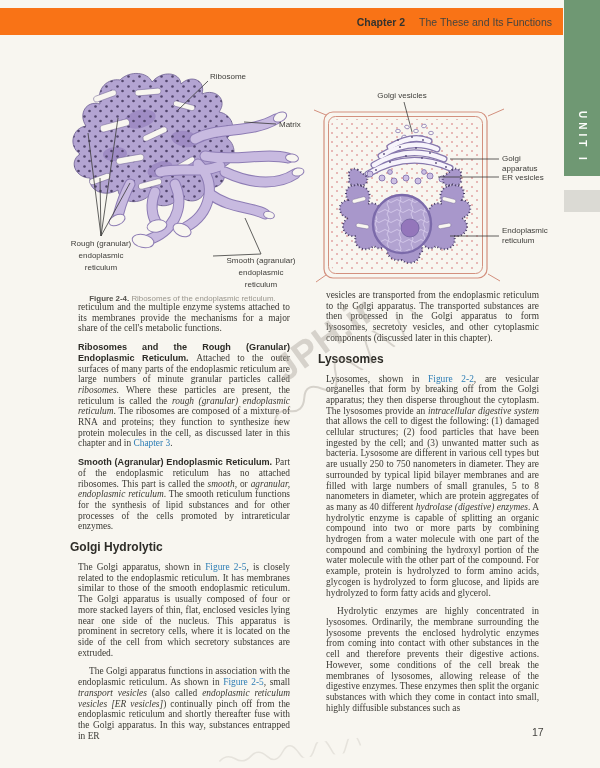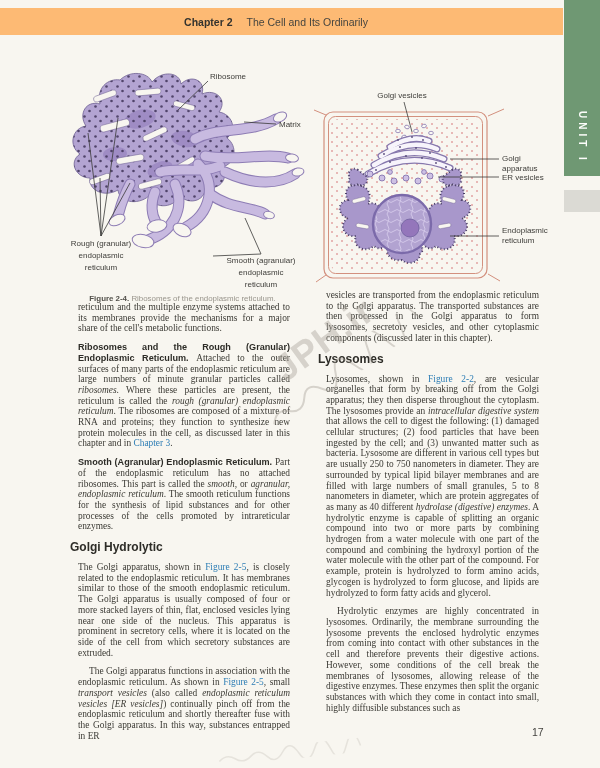--- a/index.html
+++ b/index.html
@@ -7,21 +7,21 @@
   body {
     width:600px; height:768px; position:relative; overflow:hidden;
     background:#f8f6f0;
     font-family:"Liberation Serif", serif;
   }
   .page { position:absolute; inset:0; }
 
   
   .header-band {
     position:absolute; left:0; top:8px; width:563px; height:27px;
-    background:#fdba74; display:flex; align-items:center; justify-content:center;
+    background:#f97316; display:flex; align-items:center; justify-content:flex-end;
     padding-right:11px; font-family:"Liberation Sans", sans-serif; font-size:10.5px;
   }
   .chapter-label { font-weight:bold; color:#34332e; }
   .chapter-title { color:#46453f; margin-left:14px; }
 
   
   .unit-tab {
     position:absolute; right:0; top:0; width:36px; height:176px;
     background:#6f9873; display:flex; align-items:center; justify-content:flex-end;
     flex-direction:column; padding-bottom:12px;
@@ -79,21 +79,21 @@
     transform:rotate(-6deg); z-index:6; pointer-events:none;
   }
 </style>
 </head>
 <body>
 
 <div class="page">
 
   <div class="header-band">
     <span class="chapter-label">Chapter 2</span>
-    <span class="chapter-title">The Cell and Its Ordinarily</span>
+    <span class="chapter-title">The These and Its Functions</span>
   </div>
 
   <div class="unit-tab">
     <span>UNIT I</span>
   </div>
   <div class="gray-tab"></div>
 
   <div class="fig4">
     <svg width="245" height="224" viewBox="0 0 245 224">
       <defs>

